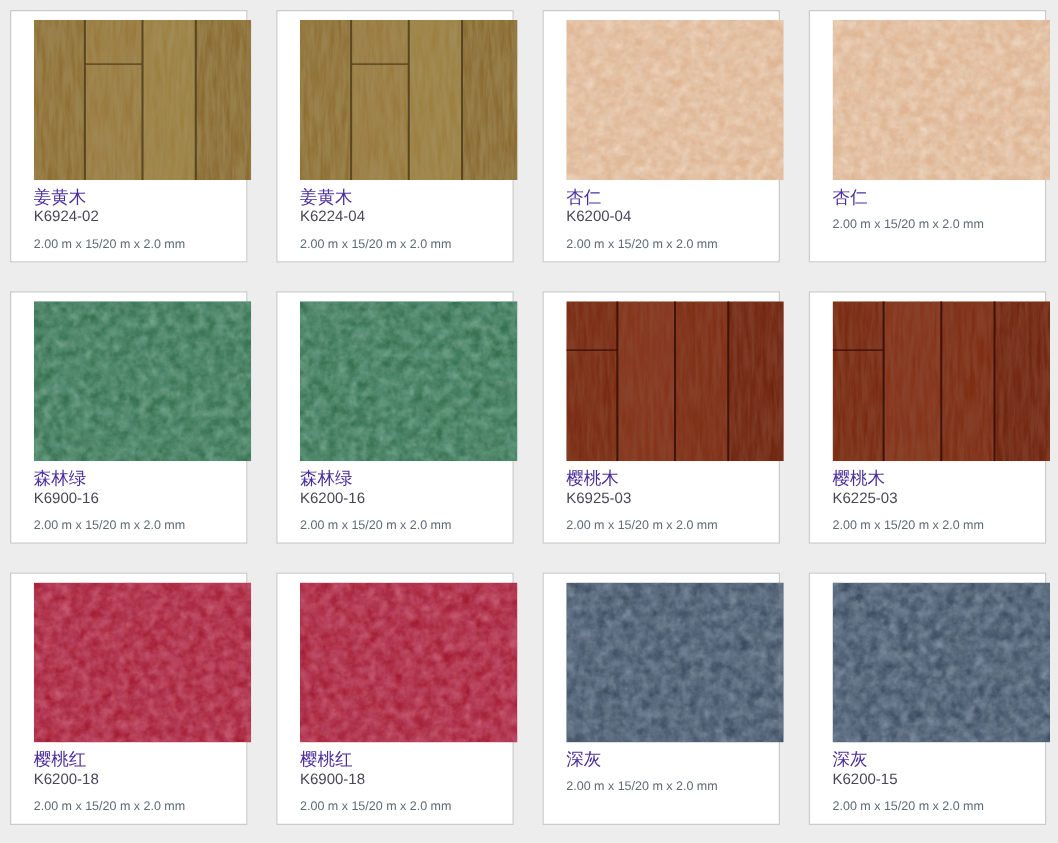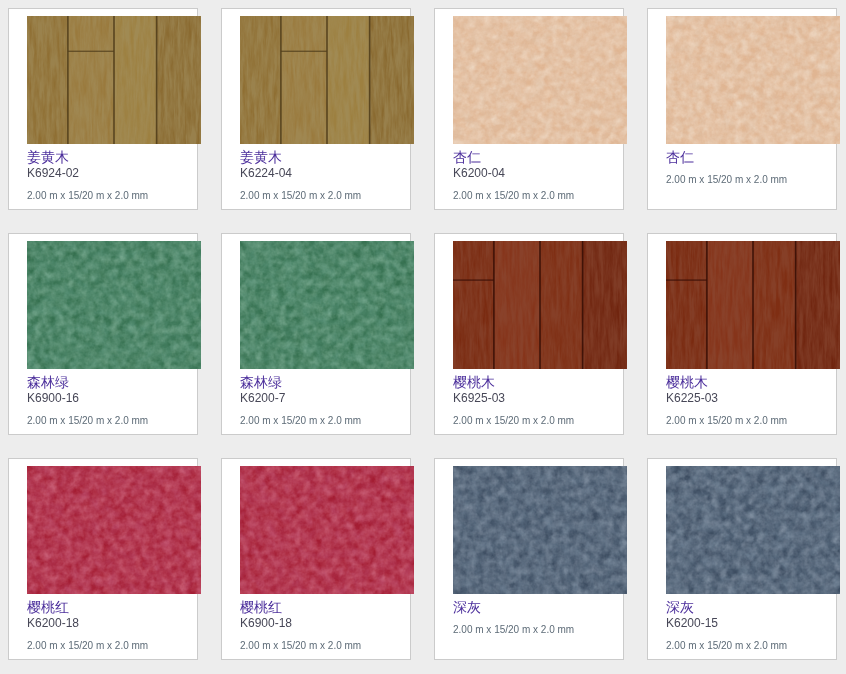--- a/index.html
+++ b/index.html
@@ -182,21 +182,21 @@
               <feTurbulence type="fractalNoise" baseFrequency="0.13" numOctaves="3" seed="132" stitchTiles="stitch"></feTurbulence>
               <feColorMatrix type="matrix" values="0 0 0 0 0.310  0 0 0 0 0.541  0 0 0 0 0.408  0.9 0.9 0.9 0 -1"></feColorMatrix>
             </filter>
           </defs>
           <rect width="174" height="128" fill="#35704f"></rect>
           <rect width="174" height="128" filter="url(#d5)" opacity="0.7"></rect>
           <rect width="174" height="128" filter="url(#l5)" opacity="0.5"></rect>
         </svg>
       </div>
     <div class="title">森林绿</div>
-    <div class="code">K6200-7</div>
+    <div class="code">K6200-16</div>
     <div class="dims">2.00 m x 15/20 m x 2.0 mm</div>
   </div>
 
   <div class="card">
     <div class="swatch">
         <svg xmlns="http://www.w3.org/2000/svg" width="174" height="128" viewBox="0 0 174 128">
           <defs>
             <filter id="g6" x="-5%" y="-5%" width="110%" height="110%">
               <feTurbulence type="fractalNoise" baseFrequency="0.3 0.035" numOctaves="4" seed="41" stitchTiles="stitch"></feTurbulence>
               <feColorMatrix type="matrix" values="0 0 0 0 0.263  0 0 0 0 0.075  0 0 0 0 0.039  1.1 1.1 1.1 0 -1.05"></feColorMatrix>

